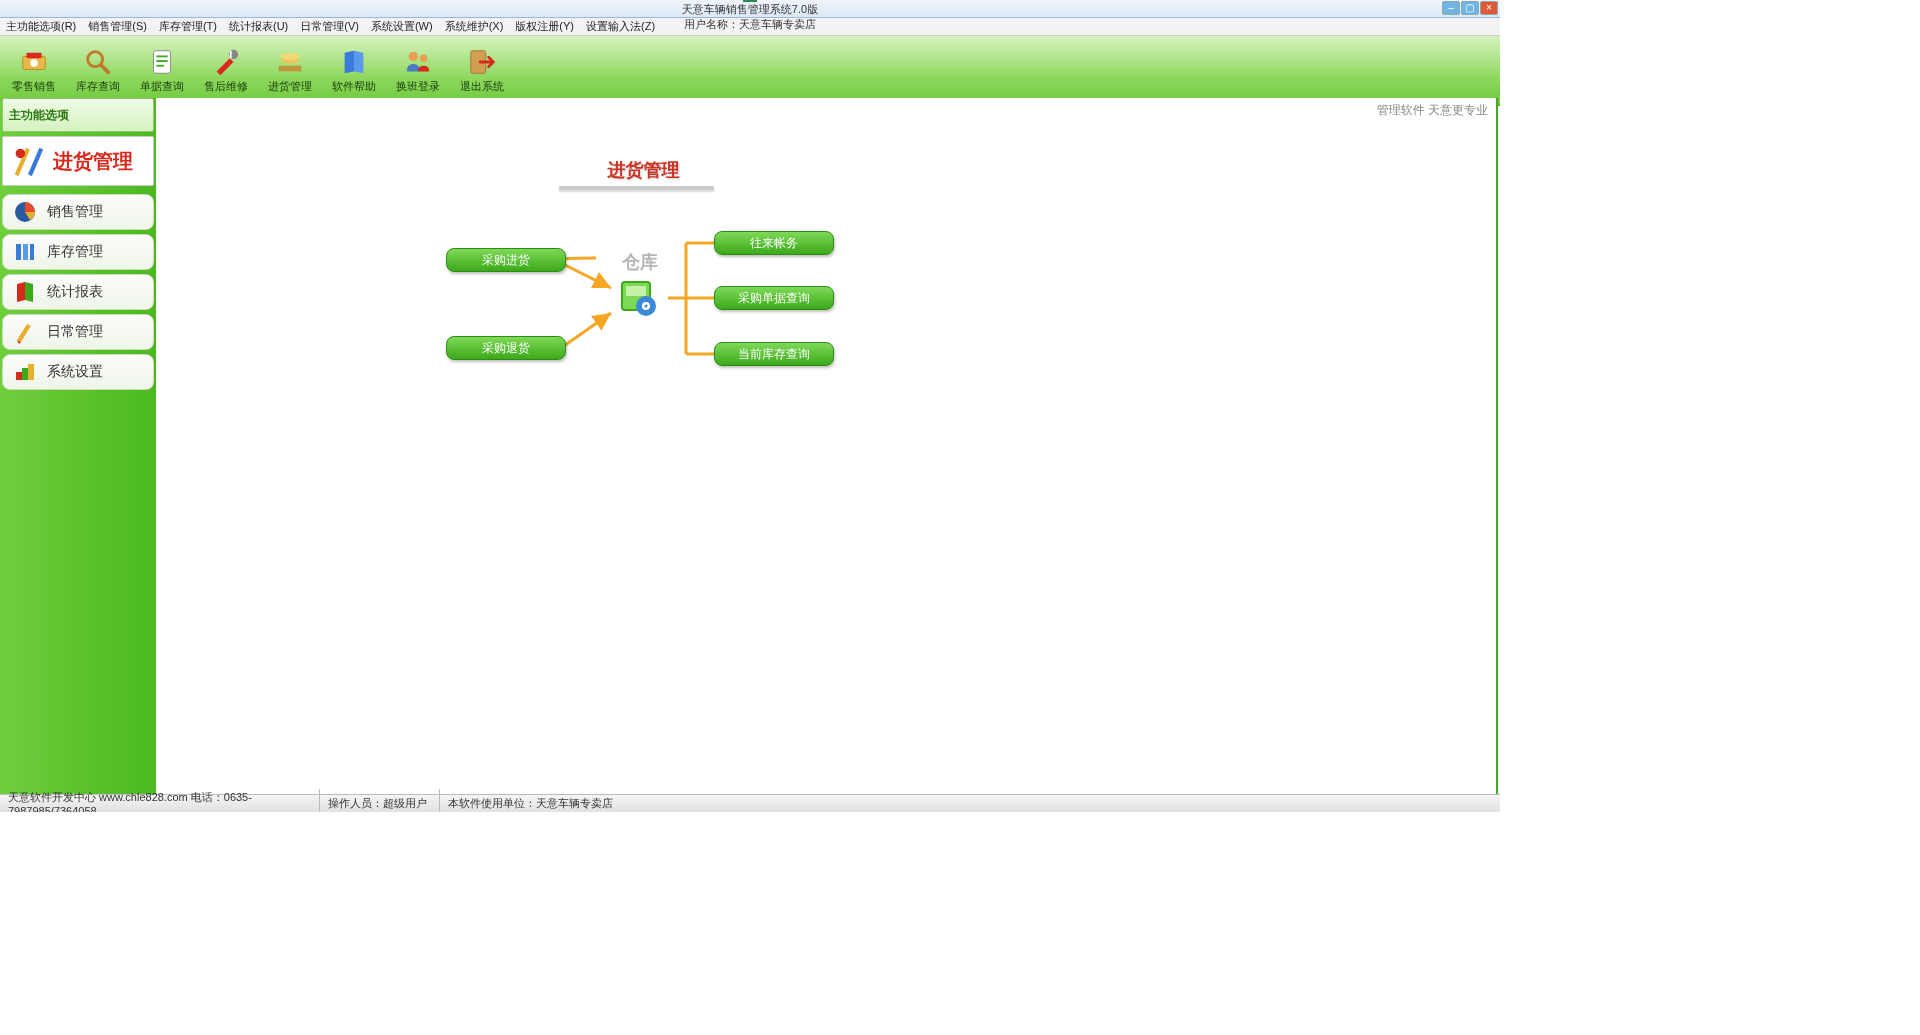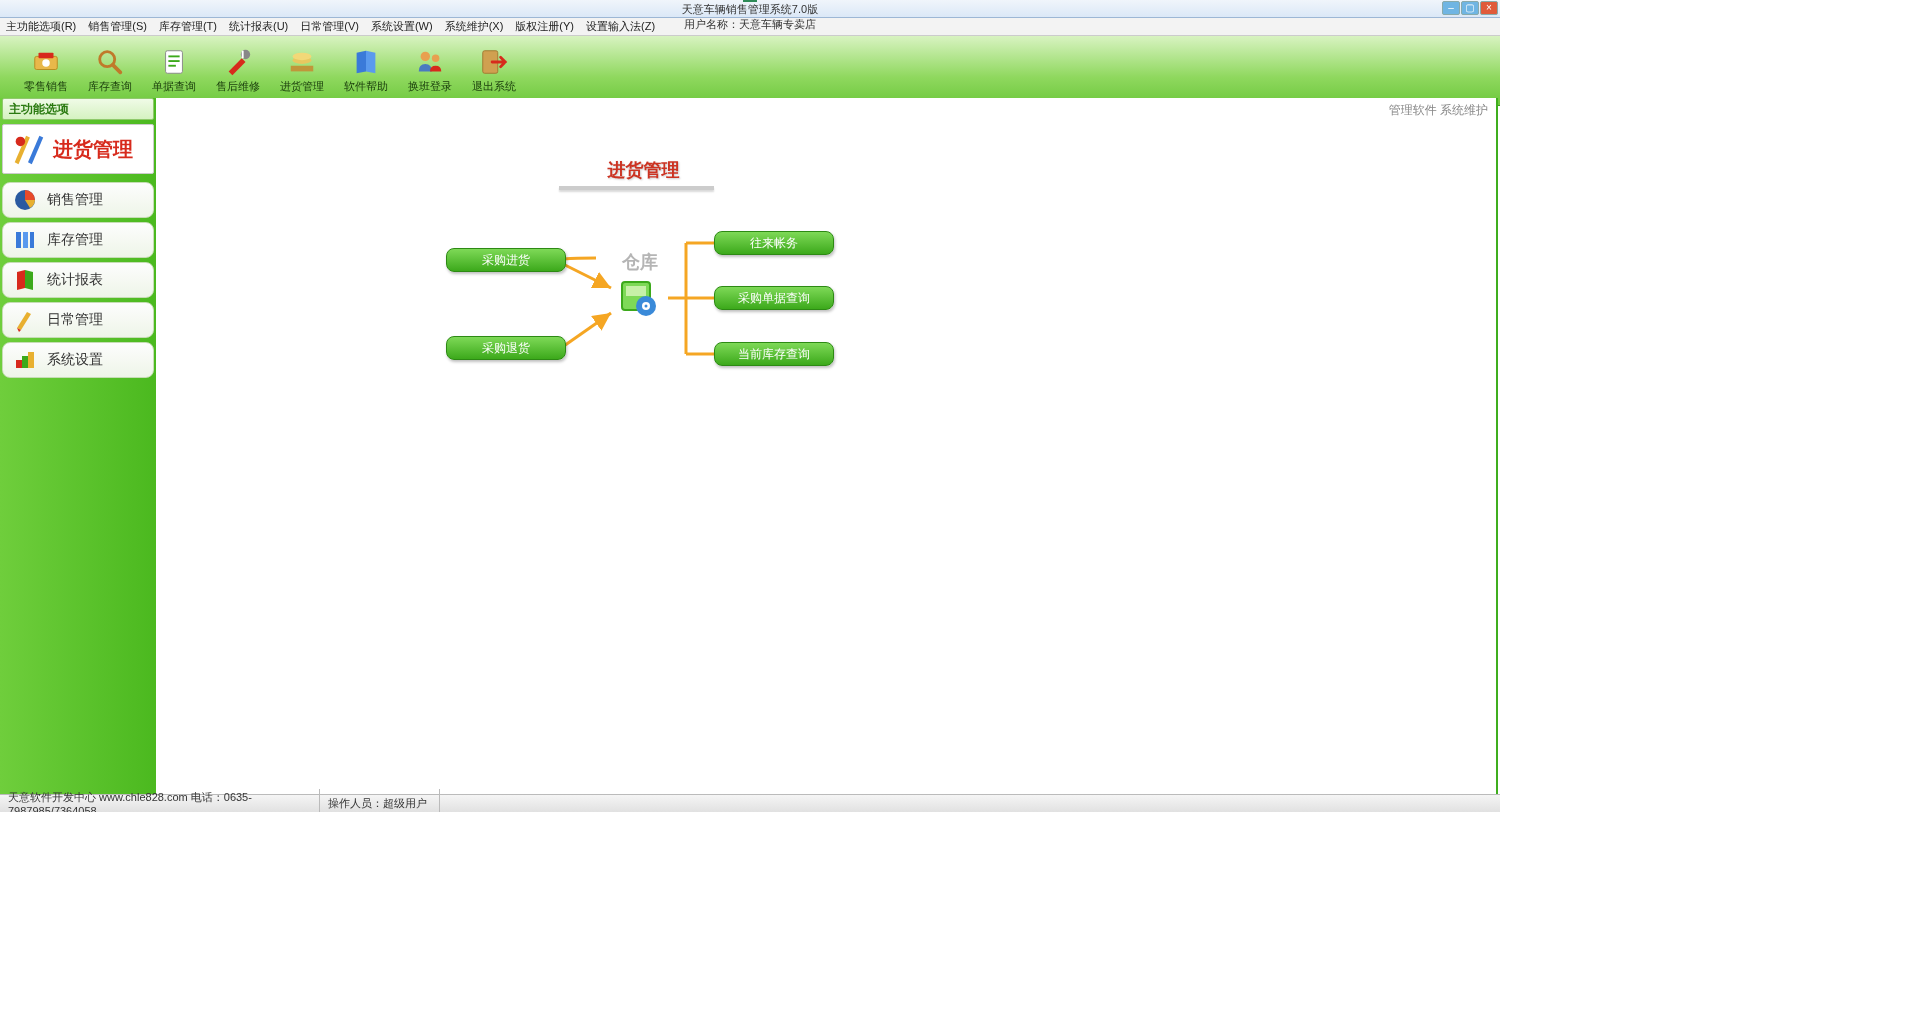--- a/index.html
+++ b/index.html
@@ -13,31 +13,31 @@
 .winbtn { width: 18px; height: 14px; margin-left: 1px; border: 1px solid #8aa; border-radius: 2px; font-size: 10px; text-align: center; line-height: 12px; color: #fff; }
 .winbtn.min { background: #6fb5e3; }
 .winbtn.max { background: #6fb5e3; }
 .winbtn.close { background: #e05a3a; }
 
 
 .menubar { height: 18px; background: #f3f3f3; border-bottom: 1px solid #ccc; display: flex; align-items: center; padding-left: 6px; }
 .menubar .mitem { margin-right: 12px; font-size: 11px; color: #222; cursor: pointer; }
 
 
-.toolbar { height: 70px; background: linear-gradient(#d8f3c1,#8fd85e 60%,#6dc83d); border-bottom: 1px solid #3d9f1e; display: flex; align-items: center; padding-left: 14px; }
+.toolbar { height: 70px; background: linear-gradient(#d8f3c1,#8fd85e 60%,#6dc83d); border-bottom: 1px solid #3d9f1e; display: flex; align-items: center; padding-left: 2px; }
 .tbtn { width: 64px; height: 56px; border: 1px solid transparent; border-radius: 3px; display: flex; flex-direction: column; align-items: center; justify-content: center; cursor: pointer; }
 .tbtn .ticon { width: 30px; height: 30px; margin-bottom: 2px; }
 .tbtn .tlabel { font-size: 11px; color: #1a3d0c; }
 
 
 .main { position: absolute; top: 98px; bottom: 18px; left: 0; right: 2px; display: flex; border-right: 2px solid #3fae1e; }
 
 
 .sidebar { width: 156px; background: linear-gradient(90deg,#6fce3c,#4bb91f); display: flex; flex-direction: column; }
-.sidebar-header { height: 22px; margin: 0 2px 2px 2px; background: linear-gradient(#f0fbe7,#d5f2c1); border: 1px solid #8fc96b; border-radius: 2px; display: flex; align-items: center; padding-left: 6px; font-size: 12px; color: #2a7a10; font-weight: bold; }
+.sidebar-header { height: 34px; margin: 0 2px 2px 2px; background: linear-gradient(#f0fbe7,#d5f2c1); border: 1px solid #8fc96b; border-radius: 2px; display: flex; align-items: center; padding-left: 6px; font-size: 12px; color: #2a7a10; font-weight: bold; }
 .side-big { height: 50px; margin: 2px 2px 6px 2px; background: #fff; border: 1px solid #ccc; border-radius: 2px; display: flex; align-items: center; padding-left: 6px; }
 .side-big .sbicon { width: 38px; height: 38px; margin-right: 6px; }
 .side-big .sblabel { font-size: 20px; font-weight: bold; }
 .side-item { height: 36px; margin: 2px; background: linear-gradient(#fdfdfd,#eef5e8); border: 1px solid #c6ddb5; border-radius: 8px; display: flex; align-items: center; padding-left: 10px; cursor: pointer; }
 .side-item .siicon { width: 24px; height: 24px; margin-right: 10px; }
 .side-item .silabel { font-size: 14px; color: #333; }
 
 
 .content { flex: 1; background: #fff; position: relative; }
 .content-header { position: absolute; right: 8px; top: 4px; font-size: 12px; color: #888; }
@@ -192,21 +192,21 @@
       <svg class="siicon" viewBox="0 0 24 24">
           <rect x="3" y="12" width="6" height="8" fill="#d72a1c"></rect>
           <rect x="9" y="8" width="6" height="12" fill="#3ca91b"></rect>
           <rect x="15" y="4" width="6" height="16" fill="#e8b030"></rect>
         </svg>
       <span class="silabel">系统设置</span>
     </div>
   </div>
 
   <div class="content">
-    <div class="content-header">管理软件   系统维护</div>
+    <div class="content-header">管理软件   天意更专业</div>
     <div class="diagram">
       <div class="dtitle">进货管理</div>
       <div class="dtitle-underline"></div>
 
       <svg class="lines" viewBox="0 0 560 320">
         <defs>
           <marker id="arr" markerWidth="8" markerHeight="8" refX="6" refY="3" orient="auto">
               <path d="M0 0 L6 3 L0 6 Z" fill="#f5a623"></path>
             </marker>
         </defs>
@@ -244,13 +244,14 @@
         <circle cx="30" cy="32" r="4" fill="#fff"></circle>
         <circle cx="30" cy="32" r="1.5" fill="#3a8ad9"></circle>
       </svg>
     </div>
   </div>
 </div>
 
 <div class="statusbar">
   <div class="scell" style="width:320px">天意软件开发中心 www.chle828.com 电话：0635-7987985/7364058</div>
   <div class="scell" style="width:120px">操作人员：超级用户</div>
+  <div class="scell" style="flex:1;border-right:none">本软件使用单位：天意车辆专卖店</div>
 </div>
 
 </body></html>

